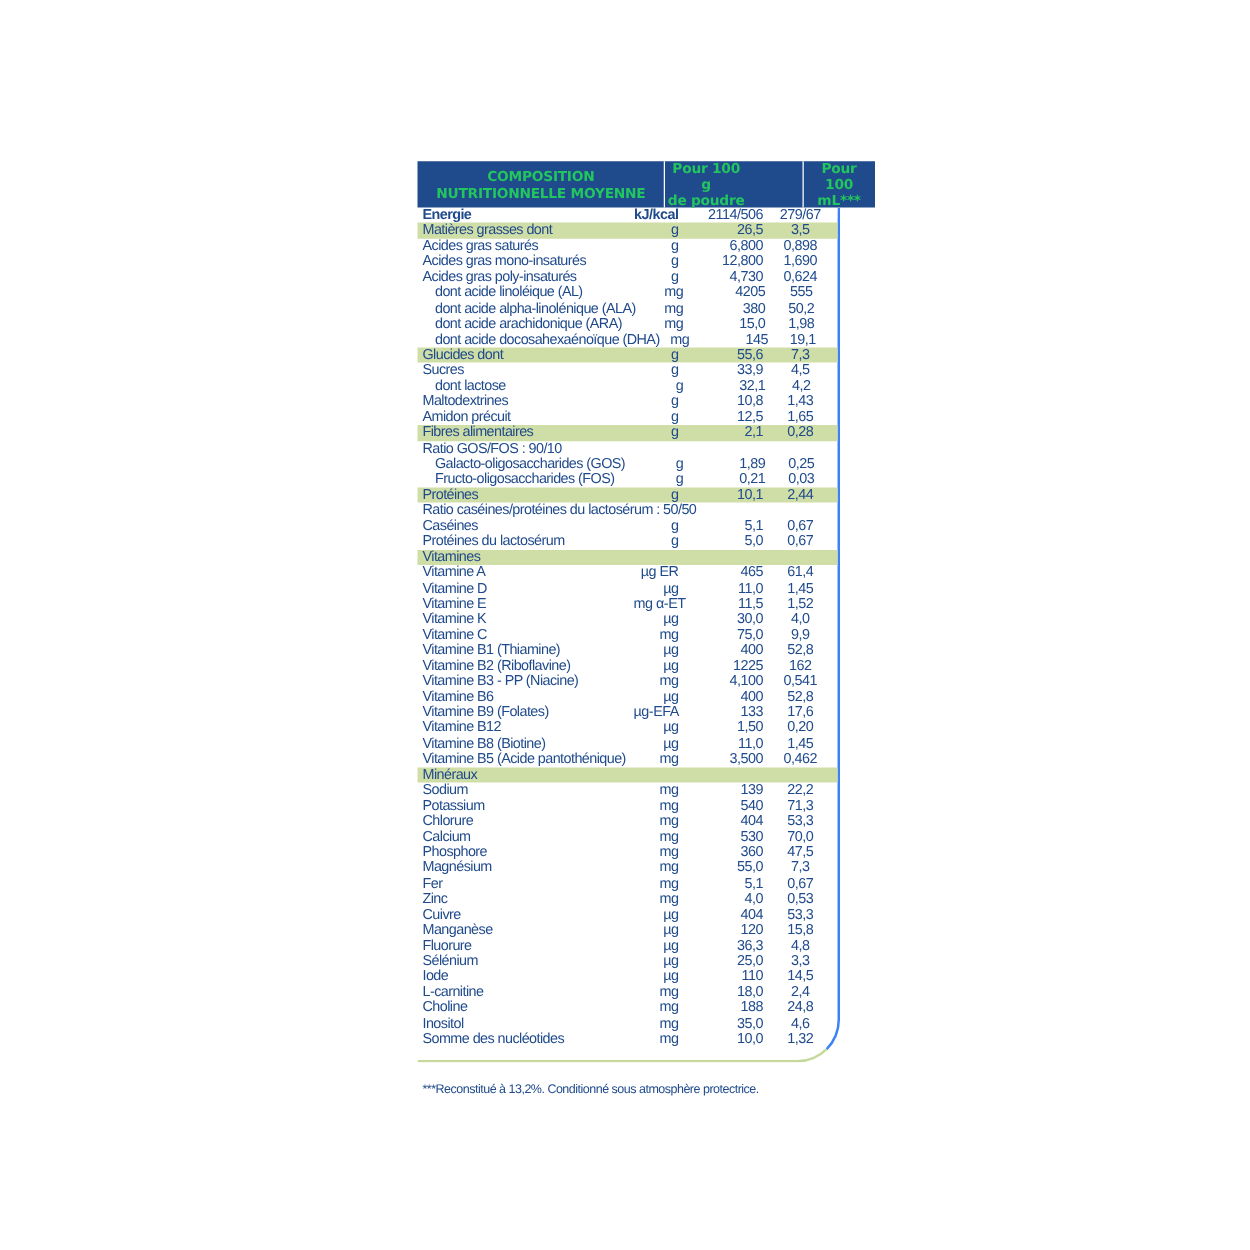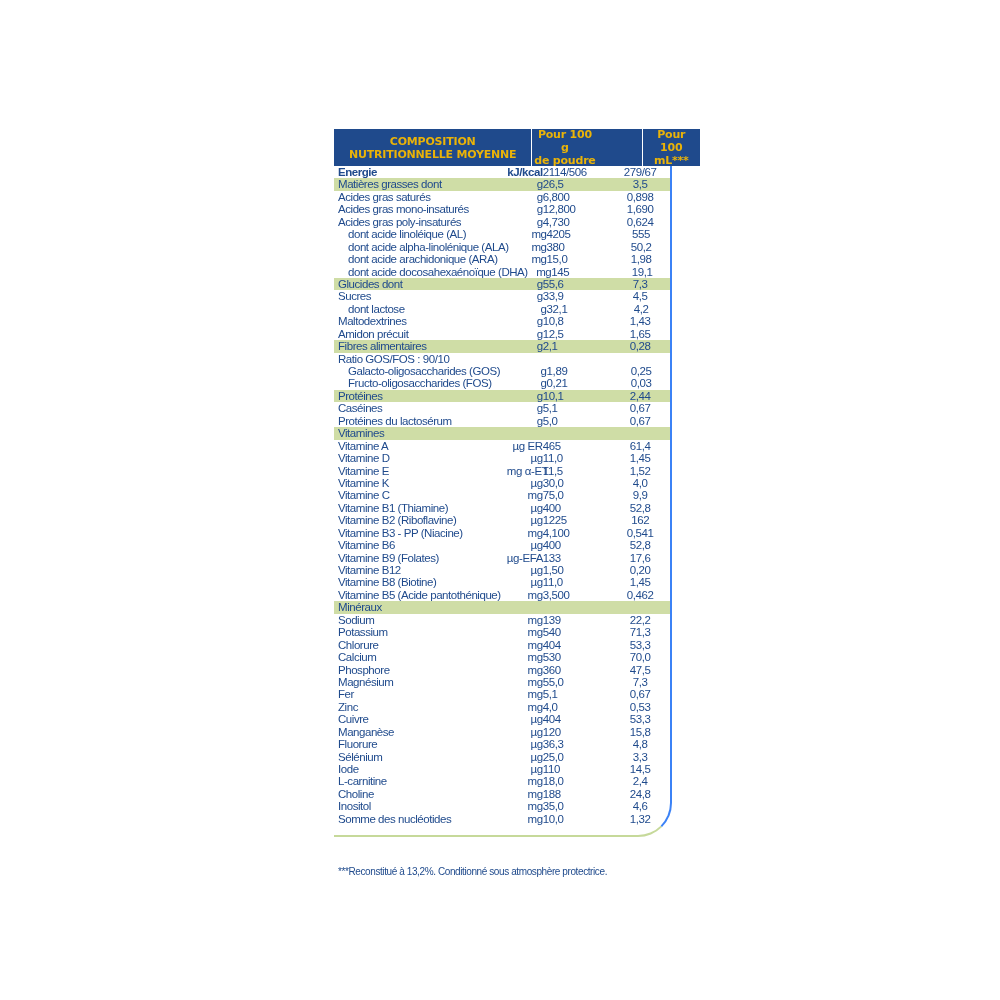--- a/index.html
+++ b/index.html
@@ -1,28 +1,28 @@
 <!DOCTYPE html>
 <html><head>
 <meta charset="utf-8">
 <style>
   html, body { margin:0; padding:0; background:#ffffff; }
   body { width:1000px; height:1000px; position:relative; overflow:hidden; font-family:"Liberation Sans", sans-serif; }
   #panel { position:absolute; left:334px; top:129px; width:366px; }
-  .hdr { display:flex; background:#1f4a8c; color:#eab308; height:37px; }
+  .hdr { display:flex; background:#1f4a8c; color:#22c55e; height:37px; }
   .hdr div { display:flex; align-items:center; justify-content:center; text-align:center; font-weight:bold; font-size:11px; line-height:13px; font-family:"DejaVu Sans", sans-serif; letter-spacing:-0.2px; }
   .hdr .c1 { width:206px; }
   .hdr .c2 { width:68px; border-left:1px solid #ffffff; }
   .hdr .c3 { width:60px; border-left:1px solid #ffffff;margin-left:44px; }
   .tbl { border-right:2px solid #3b82f6; border-bottom:2px solid #c6d99a; border-bottom-right-radius:34px; width:336px; padding-bottom:10px; }
   .row { display:flex; height:12.45px; line-height:12.45px; font-size:11.5px; color:#1f4a8c; white-space:nowrap; transform-origin:left; }
   .row span { display:block; overflow:visible; }
   .row .n { width:170px; padding-left:4px; letter-spacing:-0.45px; }
   .row .u { width:36px; text-align:right; letter-spacing:-0.4px; }
-  .row .v1 { width:68px; text-align:left; letter-spacing:-0.4px; }
+  .row .v1 { width:68px; text-align:right; letter-spacing:-0.4px; }
   .row .v2 { width:60px; text-align:center; letter-spacing:-0.4px; }
   .row.hl { background:#cfdda6; }
   .row.ind .n { padding-left:14px; }
   .row.bold .n, .row.bold .u { font-weight:bold; }
   .row.full .n { width:330px; }
   #footnote { position:absolute; left:338px; top:866px; font-size:10px; color:#1f4a8c; letter-spacing:-0.4px; white-space:nowrap; }
 </style>
 </head>
 <body>
 
@@ -137,20 +137,23 @@
         <span class="u">g</span>
         <span class="v1">0,21</span>
         <span class="v2">0,03</span>
       </div>
       <div class="row hl">
         <span class="n">Protéines</span>
         <span class="u">g</span>
         <span class="v1">10,1</span>
         <span class="v2">2,44</span>
       </div>
+      <div class="row full">
+        <span class="n">Ratio caséines/protéines du lactosérum : 50/50</span>
+      </div>
       <div class="row ">
         <span class="n">Caséines</span>
         <span class="u">g</span>
         <span class="v1">5,1</span>
         <span class="v2">0,67</span>
       </div>
       <div class="row ">
         <span class="n">Protéines du lactosérum</span>
         <span class="u">g</span>
         <span class="v1">5,0</span>

